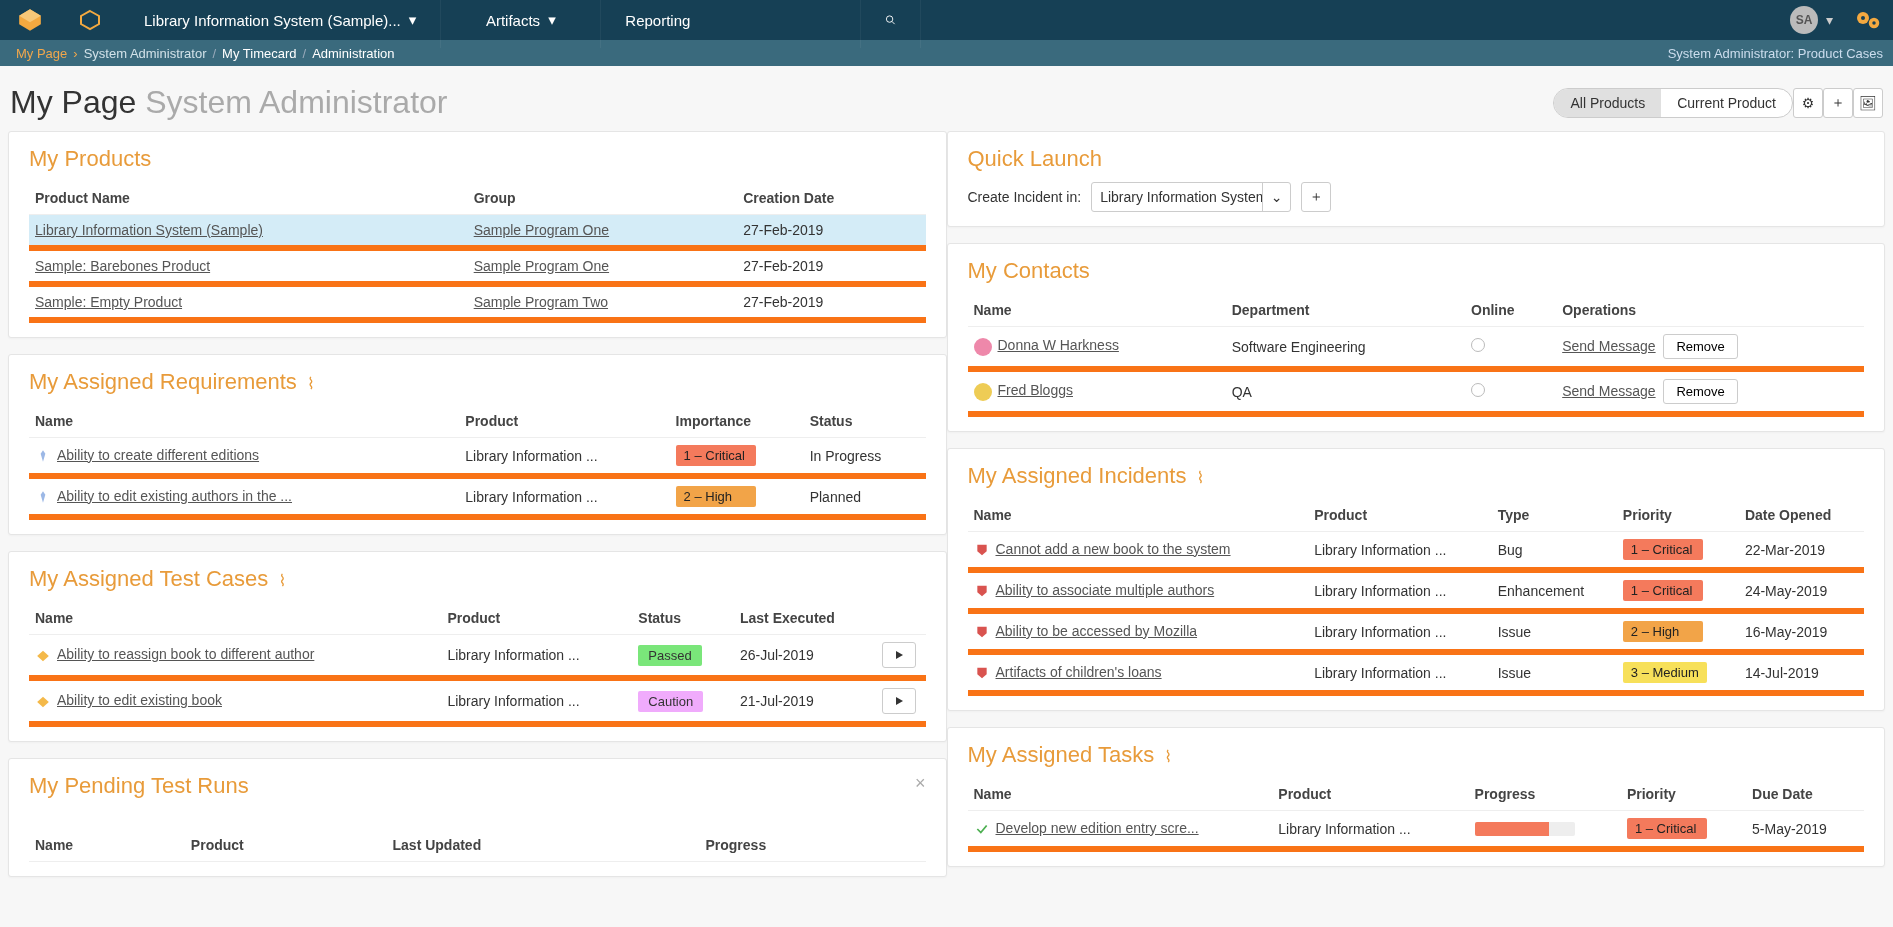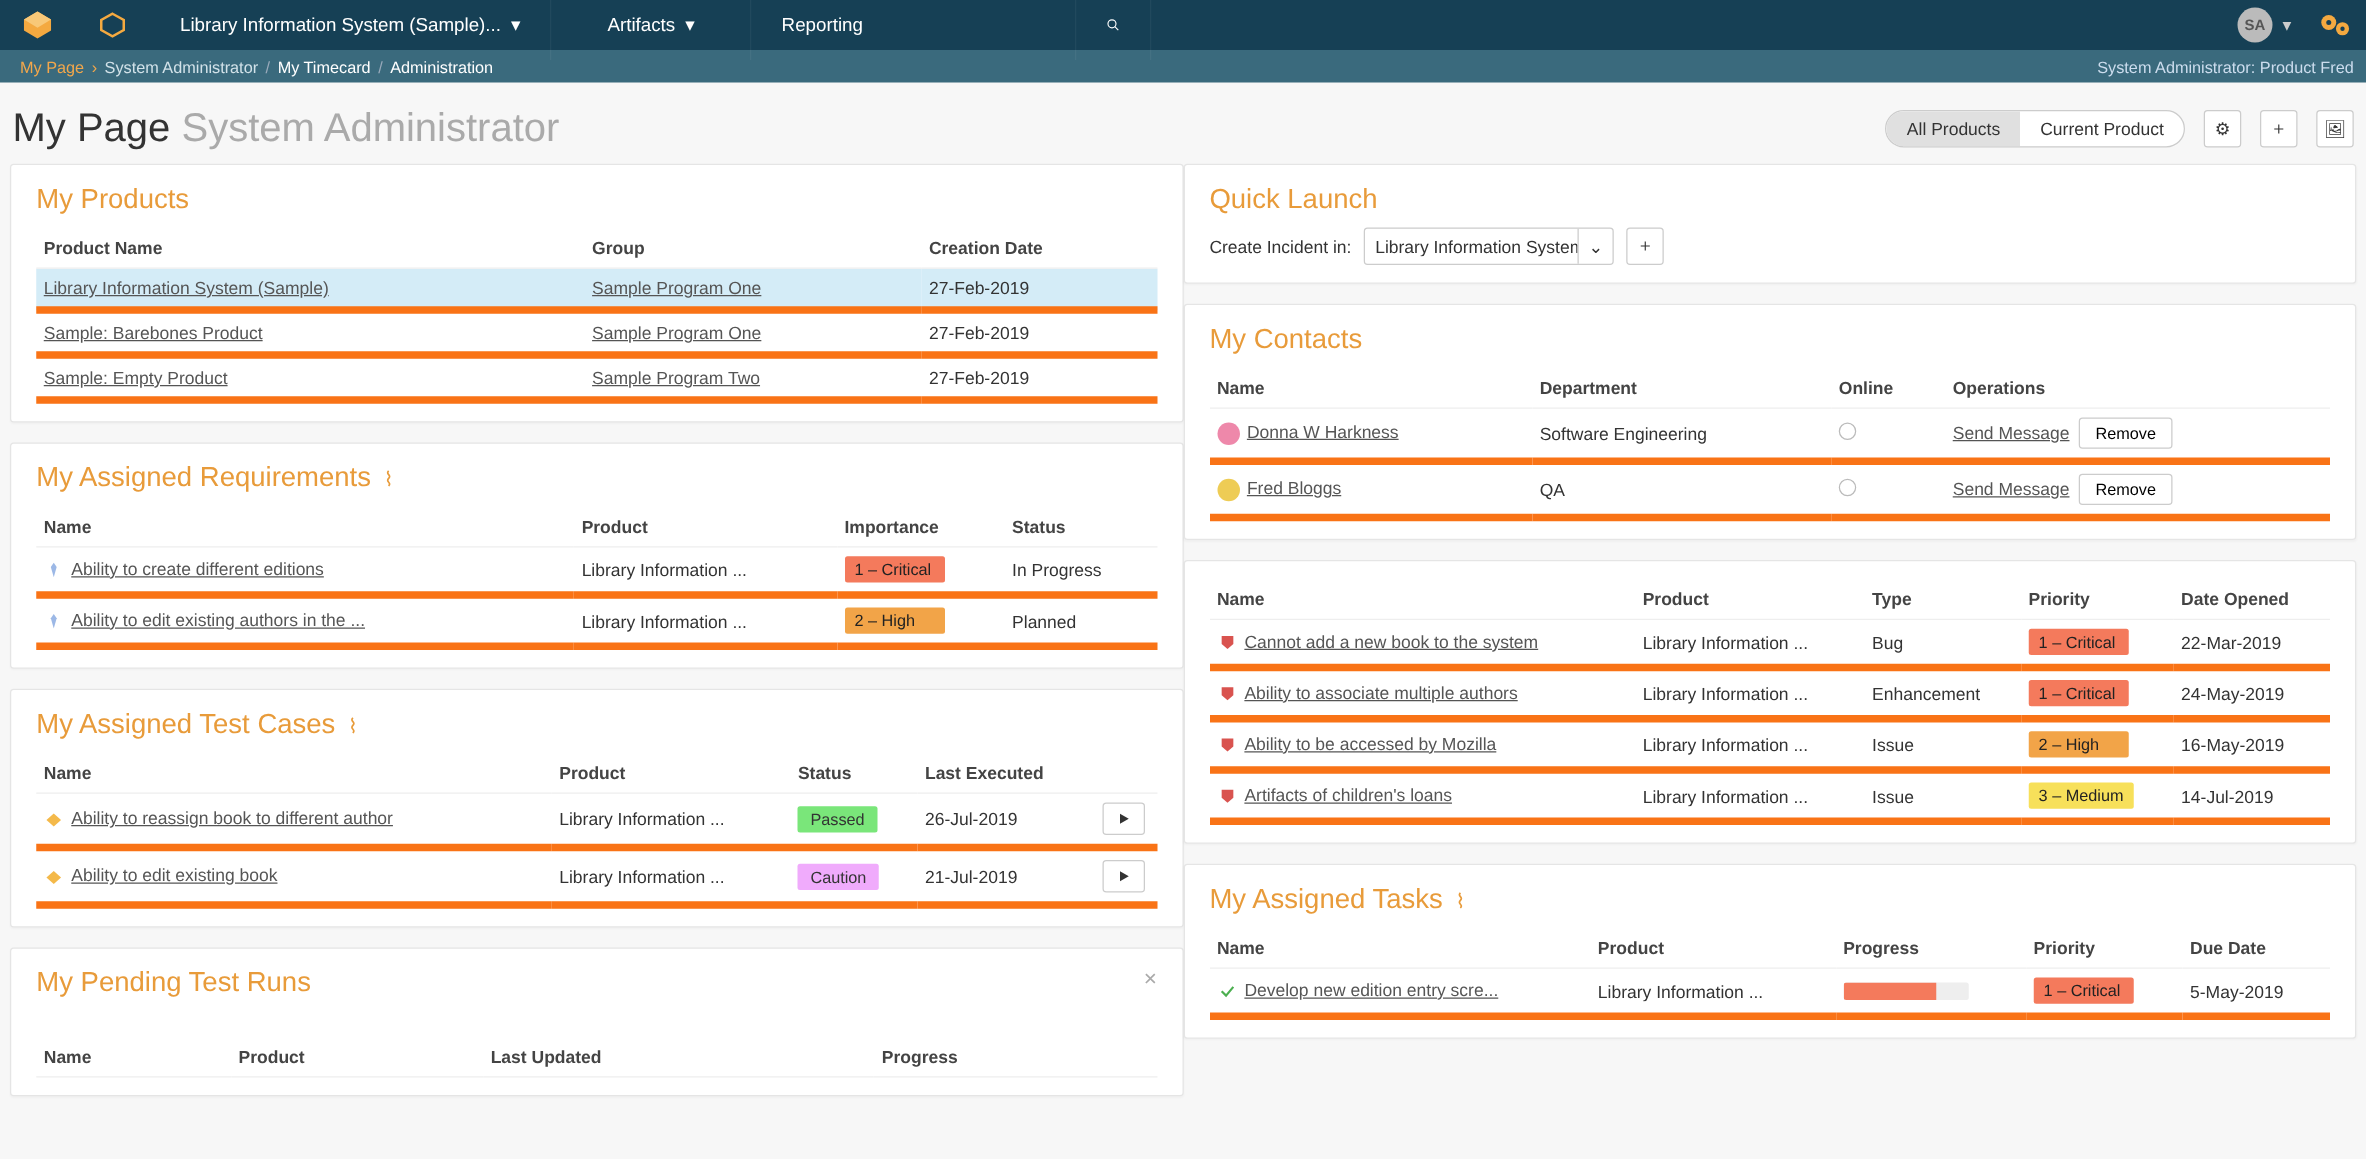--- a/index.html
+++ b/index.html
@@ -15,21 +15,21 @@
 .topnav .gears{padding:0 12px;cursor:pointer;display:flex}
 .caret{margin-left:8px}
 .crumbs{background:#3a6a7d;height:26px;display:flex;align-items:center;padding:0 10px;color:#d2e2e9;font-size:13px}
 .crumbs .c{padding:0 6px}
 .crumbs .c.active{color:#f2a74b}
 .crumbs .sep{color:#9ab}
 .crumbs .right{margin-left:auto;color:#cde}
 .pagehead{display:flex;align-items:center;padding:18px 10px 10px 10px}
 .pagehead h1{font-weight:300;font-size:32px;color:#333}
 .pagehead h1 .sub{color:#aaa}
-.pagehead .right{margin-left:auto;display:flex;align-items:center;gap:15px}
+.pagehead .right{margin-left:auto;display:flex;align-items:center;gap:0}
 .toggle{display:flex;border:1px solid #ccc;border-radius:16px;overflow:hidden;background:#fff}
 .toggle .opt{padding:6px 16px;font-size:14px;cursor:pointer}
 .toggle .opt.active{background:#e0e0e0}
 .iconbtn{width:30px;height:30px;border:1px solid #ccc;background:#fff;border-radius:3px;display:flex;align-items:center;justify-content:center;cursor:pointer;font-size:14px}
 .columns{display:flex;padding:0 8px 20px 8px}
 .col{flex:1;display:flex;flex-direction:column;gap:16px;min-width:0}
 .card{background:#fff;border:1px solid #e5e5e5;border-radius:3px;padding:14px 20px;box-shadow:0 1px 2px rgba(0,0,0,0.03)}
 .card h2{font-weight:300;font-size:22px;color:#e89b3a;margin-bottom:10px}
 .card h2 .rss{color:#e89b3a;font-size:16px;margin-left:4px}
 table.d{width:100%;border-collapse:collapse}
@@ -110,21 +110,21 @@
 </div>
 
 <div class="crumbs">
   <span class="c active">My Page</span>
   <span style="color:#f2a74b">›</span>
   <span class="c">System Administrator</span>
   <span class="sep">/</span>
   <span class="c" style="color:#fff">My Timecard</span>
   <span class="sep">/</span>
   <span class="c" style="color:#fff">Administration</span>
-  <span class="right">System Administrator: Product Fred</span>
+  <span class="right">System Administrator: Product Cases</span>
 </div>
 
 <div class="pagehead">
   <h1>
     <span>My Page</span>
     <span class="sub">System Administrator</span>
   </h1>
   <div class="right">
     <div class="toggle">
       <div class="opt active">All Products</div>
@@ -319,20 +319,21 @@
     <td><span class="avatar-sm" style="background:#ec5"></span><span class="linku">Fred Bloggs</span></td>
     <td>QA</td>
     <td><span class="rad"></span></td>
     <td><span class="linku">Send Message</span>&nbsp;&nbsp;<button class="btn">Remove</button></td>
             </tr>
           </tbody>
       </table>
     </div>
 
     <div class="card">
+      <h2><span>My Assigned Incidents</span> <span class="rss">⌇</span></h2>
       <table class="d">
         <thead>
             <tr>
           <th style="width:38%">Name</th>
           <th>Product</th>
           <th>Type</th>
           <th>Priority</th>
           <th>Date Opened</th>
         </tr>
           </thead>

